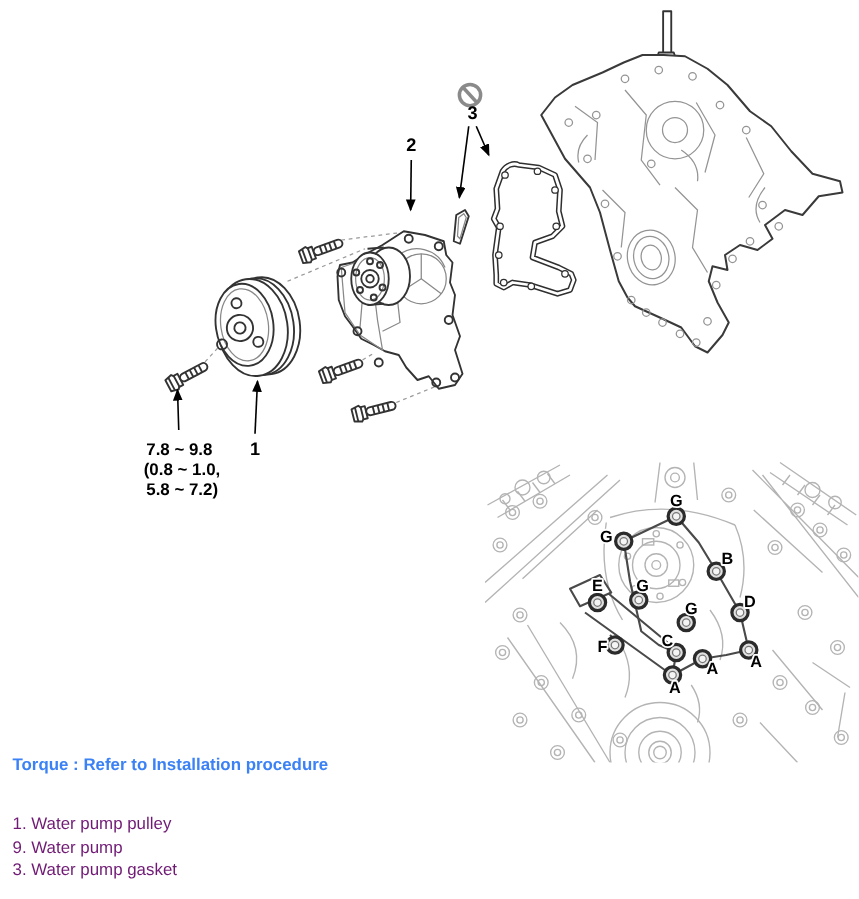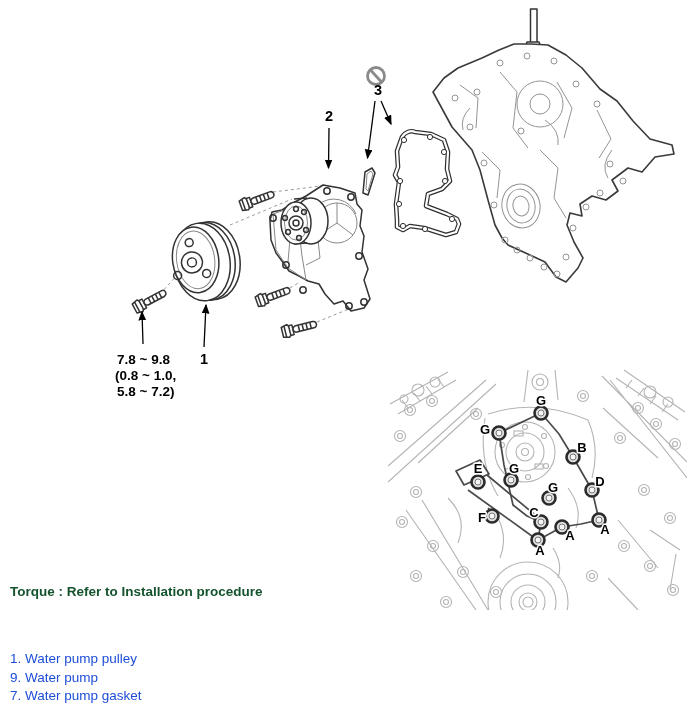--- a/index.html
+++ b/index.html
@@ -13,22 +13,22 @@
                paint-order:stroke;stroke:#fff;stroke-width:3px;stroke-linejoin:round;}
   .ol{stroke:#333;fill:#fff;stroke-width:1.5;stroke-linejoin:round;}
   .oln{stroke:#333;fill:none;stroke-width:1.5;}
   .thin{stroke:#888;fill:none;stroke-width:1;}
   .cov{stroke:#3a3a3a;fill:#fff;stroke-width:1.6;stroke-linejoin:round;}
   .cin{stroke:#949494;fill:none;stroke-width:1;}
   .dash{stroke:#9a9a9a;stroke-width:1;fill:none;stroke-dasharray:3,3;}
   .arr{stroke:#000;stroke-width:1.3;fill:none;}
   .la{stroke:#b4b4b4;fill:none;stroke-width:1.1;}
   .dk{stroke:#4a4a4a;fill:none;stroke-width:1.7;stroke-linejoin:round;}
-  .torque-note{position:absolute;left:10px;top:584px;font-size:13.5px;font-weight:bold;color:#14532d;}
-  .legend{position:absolute;left:10px;top:650px;font-size:13.5px;color:#1d4ed8;line-height:18.5px;}
+  .torque-note{position:absolute;left:10px;top:604px;font-size:13.5px;font-weight:bold;color:#3b82f6;}
+  .legend{position:absolute;left:10px;top:650px;font-size:13.5px;color:#701a75;line-height:18.5px;}
 </style>
 </head>
 <body>
 
 <div class="page">
 
   <svg style="left:0;top:0" width="687" height="400" viewBox="0 0 687 400">
     <defs>
       <marker id="ah" orient="auto" markerWidth="9" markerHeight="8" refX="6.5" refY="3">
         <path d="M0,0 L7.5,3 L0,6 Z" fill="#000"></path>
@@ -302,16 +302,16 @@
         <circle cx="150" cy="172" r="3" fill="#f5f5f5" stroke="#777" stroke-width="1"></circle>
         <text x="152" y="186.5" class="bolt-letter">A</text>
       </g>
   </svg>
 
   <div class="torque-note">Torque : Refer to Installation procedure</div>
 
   <div class="legend">
     <div>1. Water pump pulley</div>
     <div>9. Water pump</div>
-    <div>7. Water pump gasket</div>
+    <div>3. Water pump gasket</div>
   </div>
 
 </div>
 
 </body></html>

